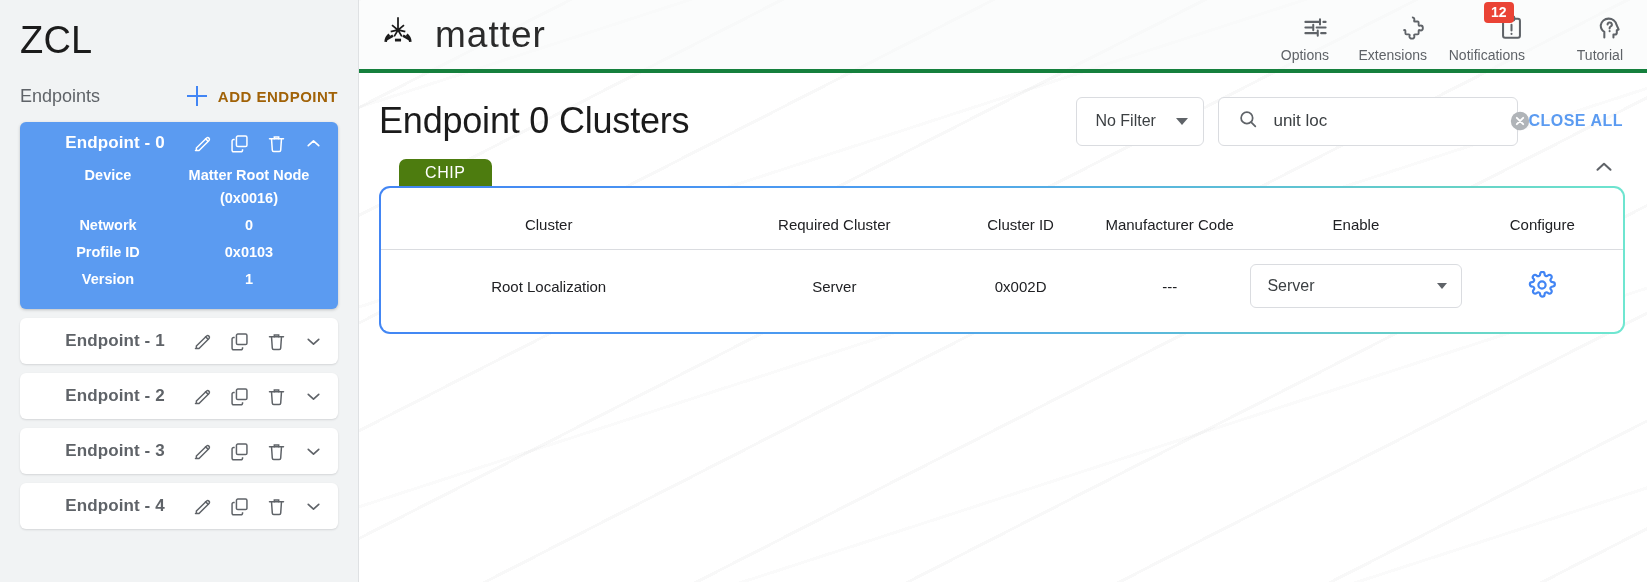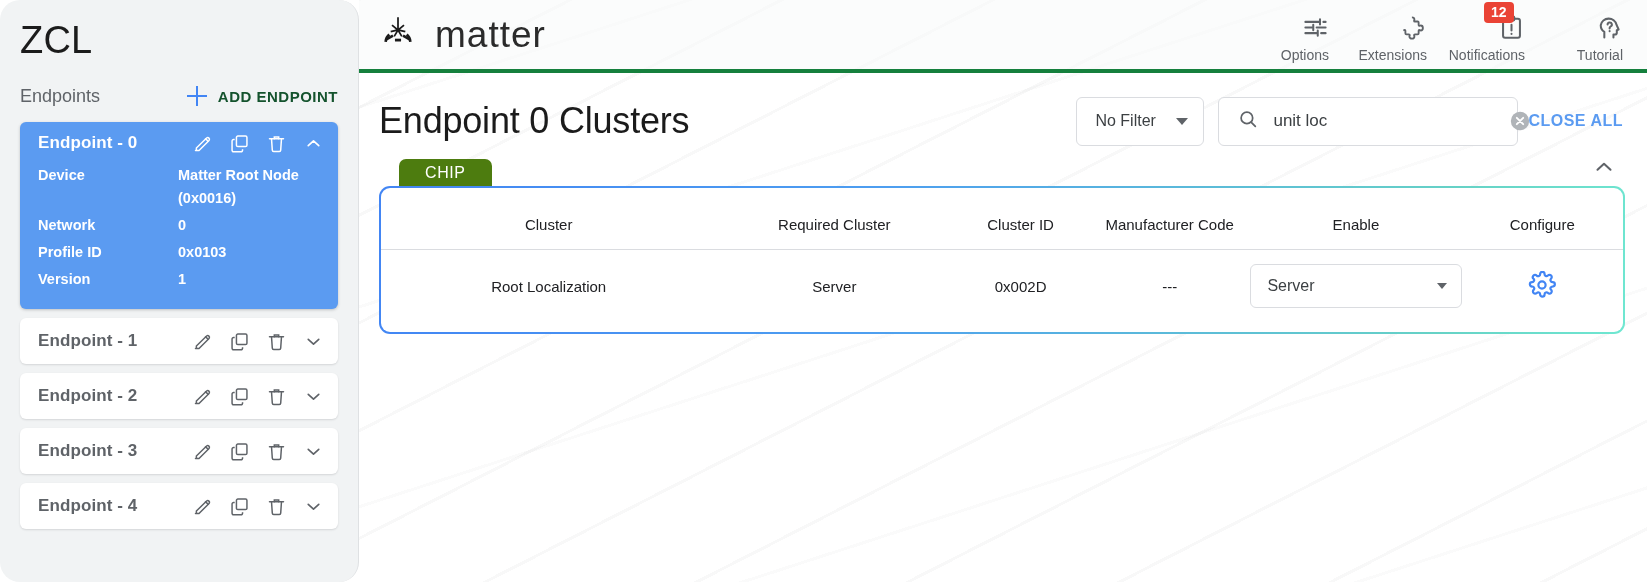--- a/index.html
+++ b/index.html
@@ -9,46 +9,46 @@
     overflow: hidden;
     background: #ffffff;
   }
   #app { display: flex; width: 1647px; height: 582px; position: relative; }
 
   
   #sidebar {
     width: 359px; height: 582px; flex: 0 0 359px;
     background: #f1f3f4;
     border-right: 1px solid #dfe1e3;
-    position: relative; overflow: hidden; border-radius: 20px;
+    position: relative; overflow: hidden;
   }
   .app-title {
     font-size: 38px; color: #1b1b1b; font-weight: 400;
     padding: 14px 0 0 20px; letter-spacing: .2px; line-height: 52px;
   }
   .endpoints-bar {
     display: flex; align-items: center; height: 44px;
     padding: 0 20px 0 20px; margin-top: 8px;
   }
   .endpoints-label { font-size: 18px; color: #5f6368; flex: 1; }
   .add-endpoint {
     display: flex; align-items: center; gap: 10px;
-    color: #14532d; font-size: 15px; font-weight: 600; letter-spacing: .5px;
+    color: #a16207; font-size: 15px; font-weight: 600; letter-spacing: .5px;
     cursor: pointer; white-space: nowrap;
   }
   .plus-ico {
     width: 22px; height: 22px; position: relative; display: inline-block;
   }
   .plus-ico:before, .plus-ico:after {
     content: ""; position: absolute; background: #4285f4;
   }
   .plus-ico:before { left: 10px; top: 1px; width: 2px; height: 20px; }
   .plus-ico:after  { top: 10px; left: 1px; height: 2px; width: 20px; }
 
-  .ep-list { padding: 4px 20px 0 20px; }
+  .ep-list { padding: 4px 20px 0 20px; text-align: center; }
   .ep-card {
     background: #ffffff; border-radius: 6px; margin-bottom: 9px;
     box-shadow: 0 1px 2px rgba(60,64,67,.16);
     overflow: hidden;
   }
   .ep-card.selected { background: #5b9bf1; box-shadow: 0 1px 3px rgba(60,64,67,.28); }
   .ep-head {
     display: flex; align-items: center; height: 46px; padding: 0 14px 0 18px;
   }
   .ep-card.selected .ep-head { height: 42px; }

